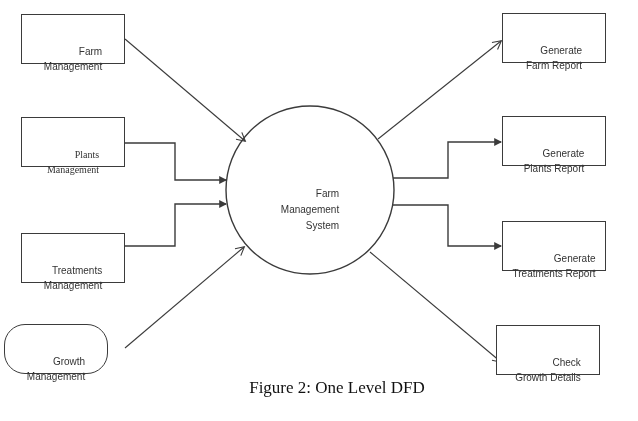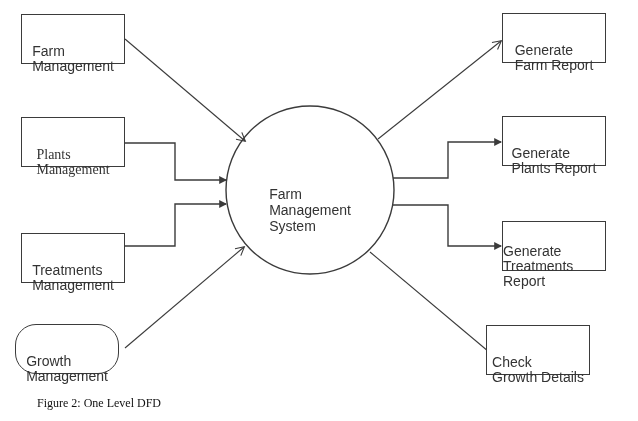--- a/index.html
+++ b/index.html
@@ -17,58 +17,58 @@
     width: 104px;
     height: 50px;
     box-sizing: border-box;
     border: 1.4px solid #3b3b3b;
     background: #ffffff;
     display: flex;
     align-items: center;
     justify-content: center;
   }
   .elabel, .plabel {
-    font-size: 14px;
+    font-size: 10px;
     line-height: 15px;
     color: #333333;
-    text-align: left;
+    text-align: right;
     white-space: pre-line;
     margin-top: 40px;
   }
   .process-label-wrap {
     position: absolute;
     left: 226px;
     top: 106px;
     width: 168px;
     height: 168px;
     display: flex;
     align-items: center;
     justify-content: center;
     pointer-events: none;
   }
   .plabel { line-height: 16px; }
   .caption {
     position: absolute;
     left: 37px;
-    top: 396px;
+    top: 378px;
     width: 600px;
-    text-align: left;
+    text-align: center;
     font-family: "Liberation Serif", serif;
-    font-size: 12px;
+    font-size: 17px;
     color: #111111;
   }
   
   .l1 { left: 21px;  top: 14px;  }
   .l2 { left: 21px;  top: 117px; font-family: Liberation Serif, serif; }
   .l3 { left: 21px;  top: 233px; }
-  .l4 { left: 15px;  top: 324px; border-radius: 21px; }
+  .l4 { left: 4px;  top: 324px; border-radius: 21px; }
   .r1 { left: 502px; top: 13px;  }
   .r2 { left: 502px; top: 116px; }
   .r3 { left: 502px; top: 221px; }
-  .r4 { left: 486px; top: 325px; }
+  .r4 { left: 496px; top: 325px; }
 </style>
 </head>
 <body>
 
 <div class="stage">
 
   <svg width="638" height="421" viewBox="0 0 638 421">
     <defs>
       <marker id="arrow-filled" viewBox="0 0 10 10" refX="8.5" refY="5" markerWidth="8" markerHeight="8" orient="auto" markerUnits="userSpaceOnUse">
         <path d="M0,0 L10,5 L0,10 z" fill="#3b3b3b"></path>

